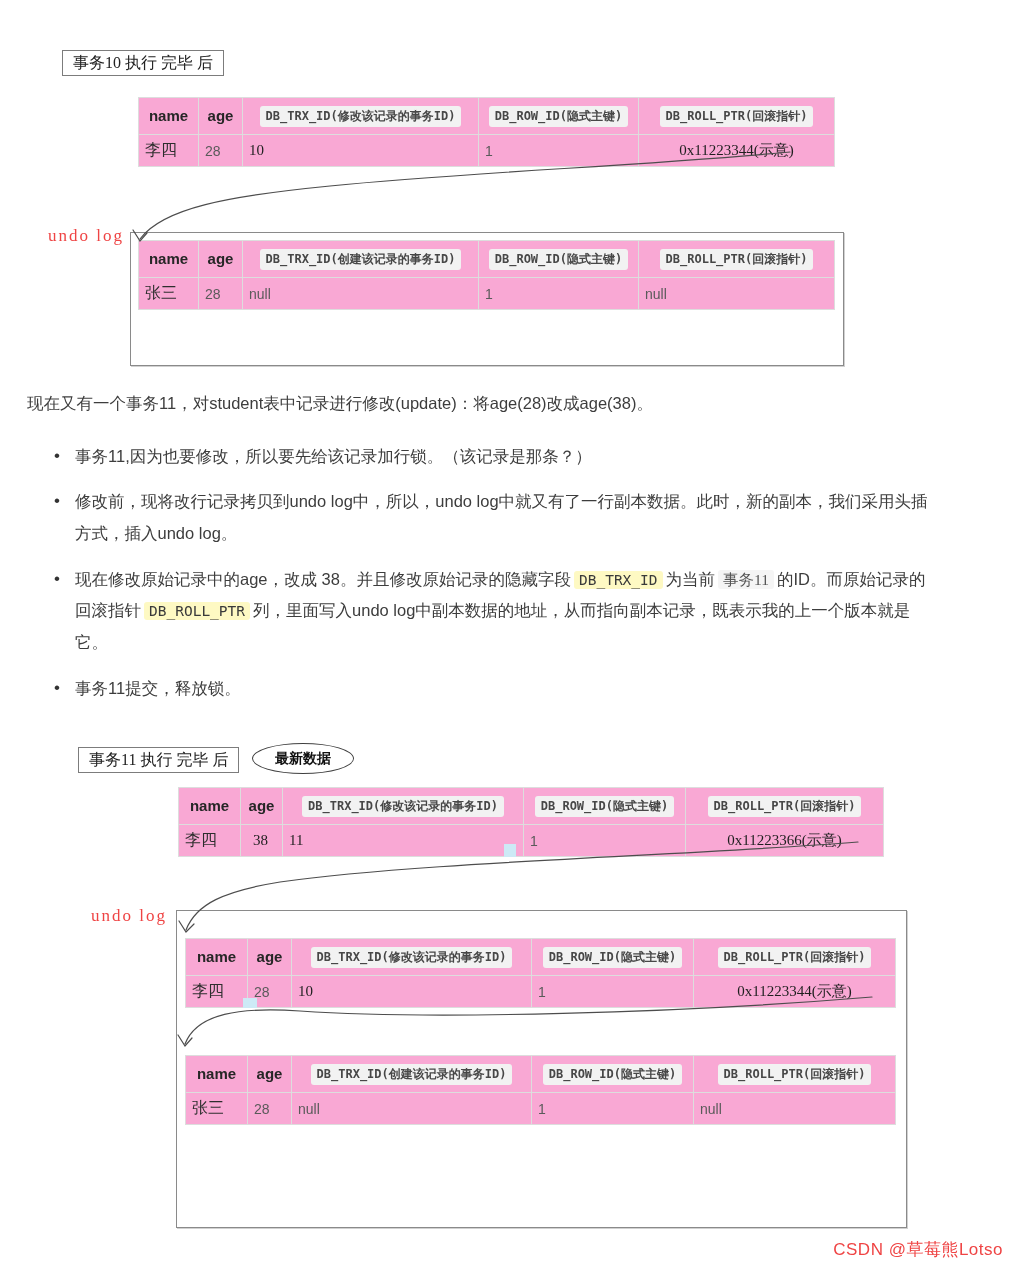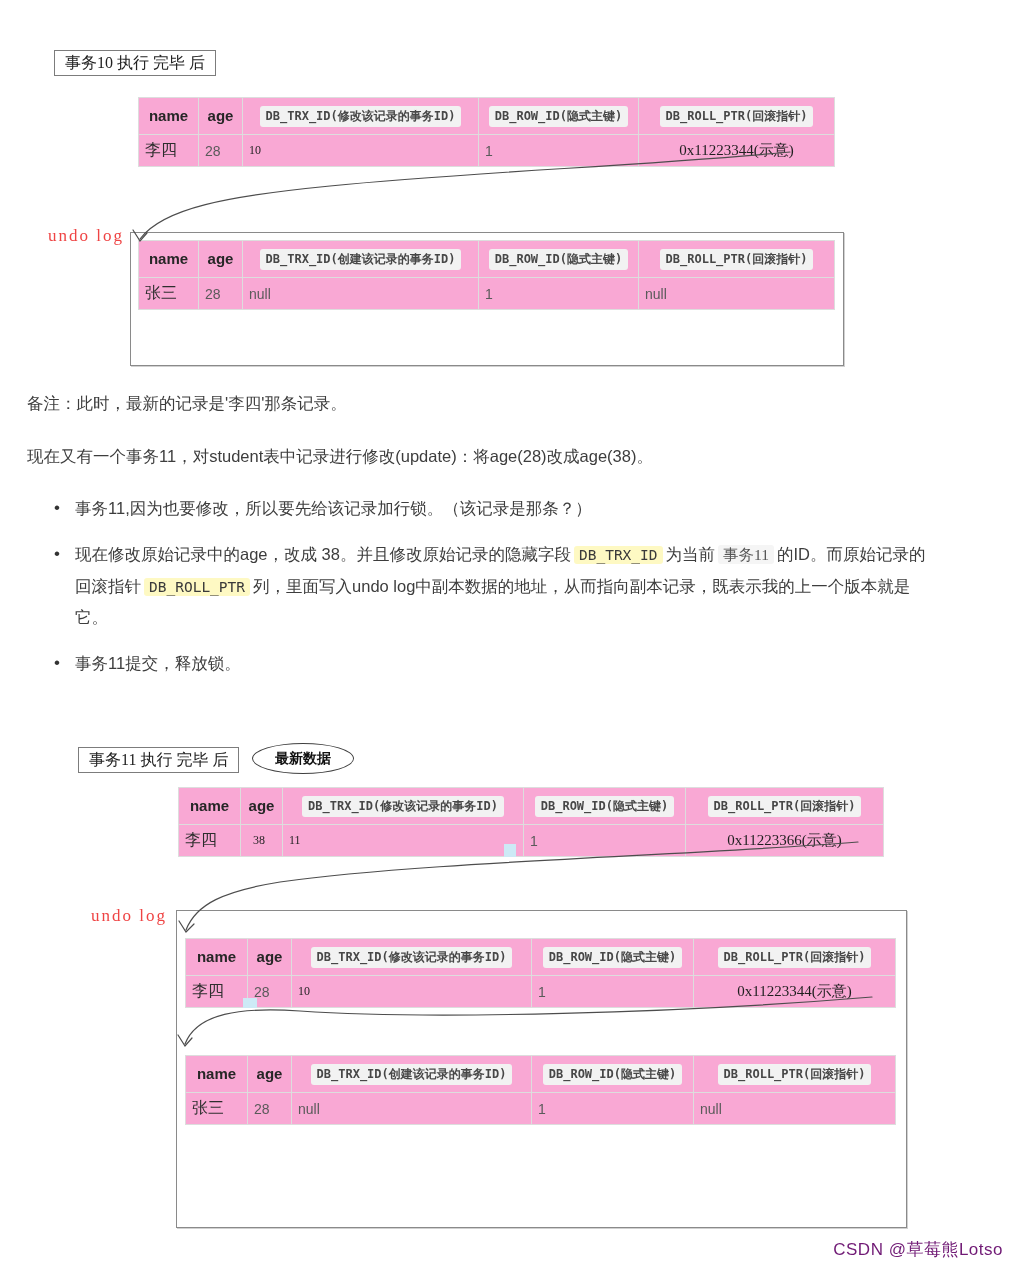--- a/index.html
+++ b/index.html
@@ -24,48 +24,48 @@
   .dtable{position:absolute;border-collapse:collapse;table-layout:fixed;background:#f9a8d4;}
   .dtable th,.dtable td{border:1px solid #dddddd;overflow:hidden;white-space:nowrap;
                         font-weight:normal;padding:0 6px;}
   .dtable thead th{height:36px;text-align:center;vertical-align:middle;}
   .dtable tbody td{height:31px;vertical-align:middle;}
   .hplain{font-weight:bold;font-size:15px;color:#262626;font-family:"Liberation Sans",sans-serif;}
   .pill{display:inline-block;background:#f2f2f2;border-radius:3px;padding:2px 6px;
         font-family:"DejaVu Sans Mono",monospace;font-size:12px;font-weight:bold;color:#474747;}
   .cell-serif{font-family:"Liberation Serif",serif;font-size:16px;color:#2e2e2e;padding-left:12px;}
   .cell-plain{font-size:14px;color:#5a5a5a;padding-left:12px;}
-  .cell-num{font-family:"Liberation Serif",serif;font-weight:bold;font-size:12px;color:#1f1f1f;padding-left:62px;}
+  .cell-num{font-family:"Liberation Serif",serif;font-weight:bold;font-size:15px;color:#1f1f1f;padding-left:62px;}
   .cell-roll{font-family:"Liberation Serif",serif;font-weight:600;font-size:15px;color:#1f1f1f;text-align:center;}
 
   
   .textblock{position:absolute;left:27px;top:388px;width:905px;font-size:16.5px;
              line-height:1.92;color:#3d3d3d;}
   .textblock p{margin:0 0 21px 0;}
   .textblock ul{margin:6px 0 0 0;padding:0;}
   .textblock li{list-style:none;position:relative;margin:0 0 14px 48px;}
   .textblock li::before{content:"\2022";position:absolute;left:-21px;top:-1px;
                         color:#333;font-size:17px;}
   .icode{background:#fef9c3;border-radius:3px;padding:1px 5px;margin:0 3px;
          font-family:"DejaVu Sans Mono",monospace;font-size:14.5px;color:#3a3a3a;}
   .icode-cn{background:#f5f5f5;border-radius:3px;padding:1px 5px;margin:0 3px;
             font-family:"Liberation Serif",serif;font-size:15.5px;color:#565656;}
 
   
   .arrow-overlay{position:absolute;left:0;top:0;pointer-events:none;z-index:6;}
   .artifact{position:absolute;z-index:7;}
-  .watermark{position:absolute;right:6px;top:1238px;font-size:17px;color:#701a75;
+  .watermark{position:absolute;right:6px;top:1238px;font-size:17px;color:#ef4444;
              font-family:"Liberation Sans",sans-serif;letter-spacing:0.5px;text-align:center;}
 </style>
 </head>
 <body>
 
 <div class="canvas">
 
-  <div class="tagbox" style="left:54px;top:50px;">事务10 执行 完毕 后</div>
+  <div class="tagbox" style="left:62px;top:50px;">事务10 执行 完毕 后</div>
 
   <table class="dtable" style="left:138px;top:97px;width:696px;">
     <colgroup>
         <col style="width:60px">
         <col style="width:44px">
         <col style="width:236px">
         <col style="width:160px">
         <col style="width:196px">
       </colgroup>
     <thead>
@@ -114,24 +114,24 @@
       <td class="cell-serif">张三</td>
       <td class="cell-plain">28</td>
       <td class="cell-plain">null</td>
       <td class="cell-plain">1</td>
       <td class="cell-plain">null</td>
     </tr>
       </tbody>
   </table>
 
   <div class="textblock">
-    <p>备注：此时，最新的记录是'李四'那条记录。</p>
     <p>现在又有一个事务11，对student表中记录进行修改(update)：将age(28)改成age(38)。</p>
     <ul>
       <li><span>事务11,因为也要修改，所以要先给该记录加行锁。（该记录是那条？）</span></li>
+      <li><span>修改前，现将改行记录拷贝到undo log中，所以，undo log中就又有了一行副本数据。此时，新的副本，我们采用头插方式，插入undo log。</span></li>
       <li>
         <span>现在修改原始记录中的age，改成 38。并且修改原始记录的隐藏字段</span><span class="icode">DB_TRX_ID</span><span>为当前</span><span class="icode-cn">事务11</span><span>的ID。而原始记录的回滚指针</span><span class="icode">DB_ROLL_PTR</span><span>列，里面写入undo log中副本数据的地址，从而指向副本记录，既表示我的上一个版本就是它。</span>
       </li>
       <li><span>事务11提交，释放锁。</span></li>
     </ul>
   </div>
 
   <div class="tagbox" style="left:78px;top:747px;">事务11 执行 完毕 后</div>
   <div class="oval" style="left:252px;top:743px;width:100px;height:29px;">最新数据</div>
 

